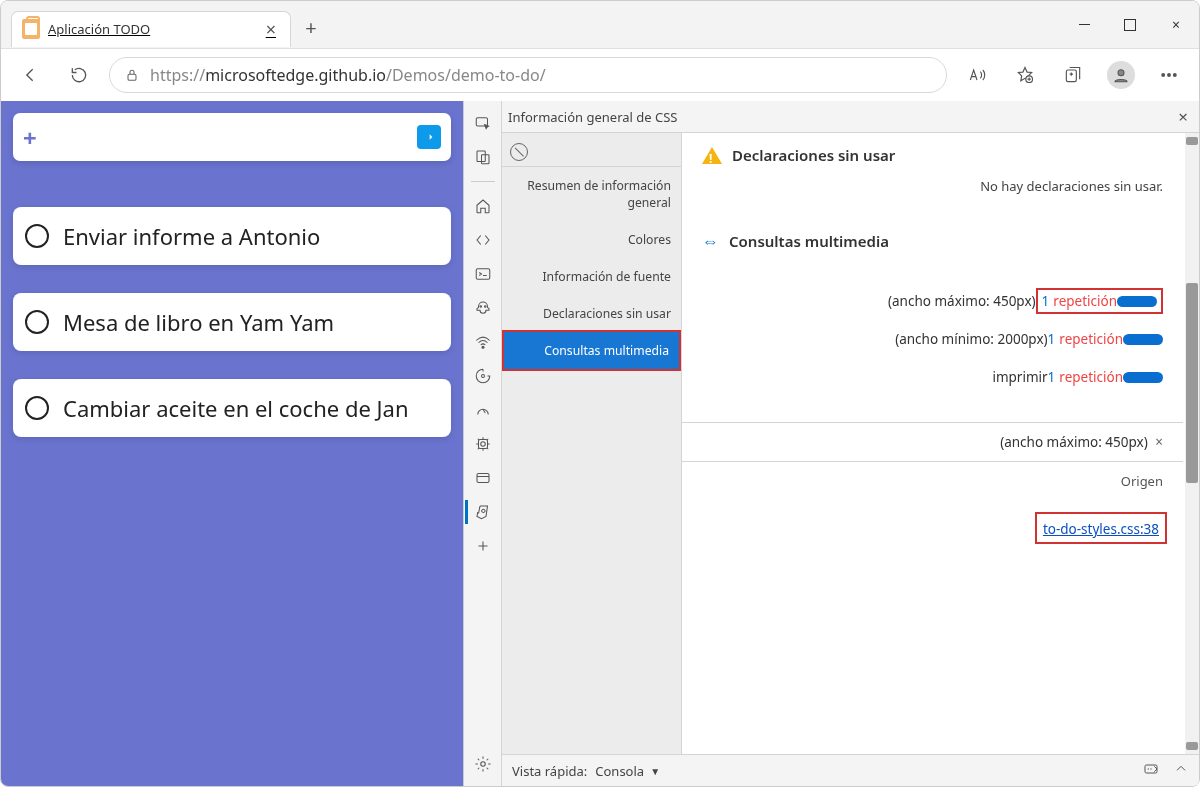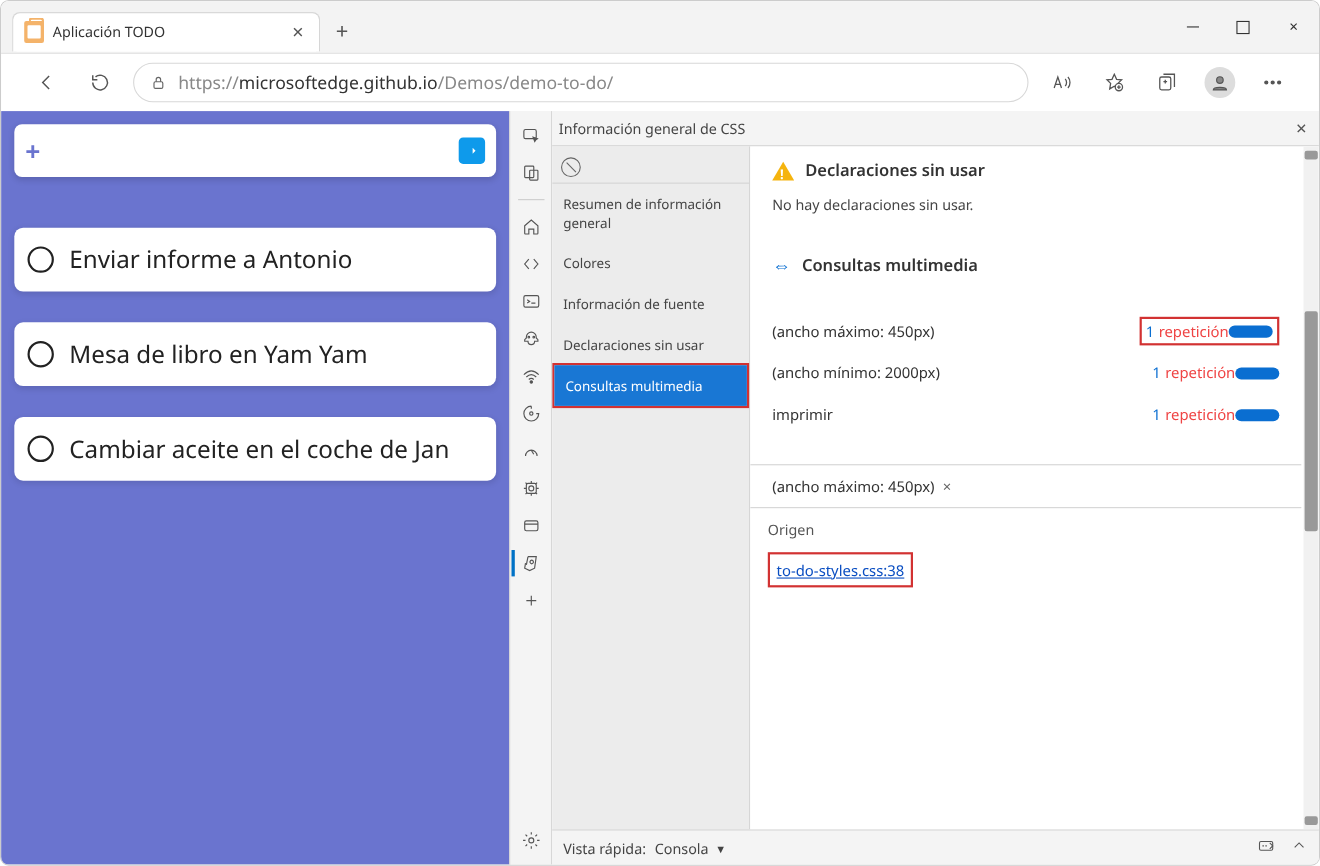--- a/index.html
+++ b/index.html
@@ -1,34 +1,34 @@
 <!DOCTYPE html>
 <html><head>
 <meta charset="utf-8">
 <style>
   * { box-sizing: border-box; margin: 0; padding: 0; font-family: "Segoe UI", system-ui, sans-serif; }
   body { width: 1200px; height: 787px; background: #fff; overflow: hidden; position: relative; border: 1px solid #ccc; border-radius: 8px; }
 
   
   .titlebar { height: 48px; display: flex; align-items: center; background: #f3f3f3; border-bottom: 1px solid #e0e0e0; }
-  .tab { display: flex; align-items: center; gap: 8px; height: 36px; padding: 0 14px 0 10px; margin: 8px 0 0 10px; background: #fff; border: 1px solid #d6d6d6; border-bottom: none; border-radius: 7px 7px 0 0; min-width: 280px; }
+  .tab { display: flex; align-items: center; gap: 8px; height: 36px; padding: 0 14px 0 10px; margin: 8px 0 0 10px; background: #fff; border: 1px solid #d6d6d6; border-bottom: none; border-radius: 7px 7px 0 0; min-width: 280px; text-decoration: underline; }
   .tab .favicon { width: 18px; height: 20px; background: #f4b36a; border-radius: 2px; position: relative; }
   .tab .favicon::before { content: ""; position: absolute; inset: 4px 3px; background: #fff; border-radius: 1px; }
   .tab .favicon::after { content: ""; position: absolute; top: -3px; left: 4px; width: 10px; height: 5px; border: 2px solid #f4b36a; border-bottom: none; border-radius: 3px 3px 0 0; background: transparent; }
   .tab .title { font-size: 13px; color: #333; flex: 1; }
   .tab .close { font-size: 18px; color: #555; cursor: pointer; }
   .newtab { width: 32px; height: 32px; display: flex; align-items: center; justify-content: center; font-size: 20px; color: #555; cursor: pointer; margin-left: 4px; margin-top: 6px;}
   .wincontrols { margin-left: auto; display: flex; }
   .wincontrols > div { width: 46px; height: 48px; display: flex; align-items: center; justify-content: center; color: #333; font-size: 14px; cursor: pointer; }
   .wc-min::before { content: ""; width: 11px; border-top: 1px solid #333; }
   .wc-max::before { content: ""; width: 10px; height: 10px; border: 1px solid #333; }
   .wc-close { font-size: 18px; }
 
   
-  .addrbar { height: 52px; display: flex; align-items: center; gap: 12px; padding: 0 24px; background: #fff; justify-content: space-between; }
+  .addrbar { height: 52px; display: flex; align-items: center; gap: 12px; padding: 0 12px; background: #fff; justify-content: space-between; }
   .navbtn { width: 36px; height: 36px; display: flex; align-items: center; justify-content: center; color: #555; cursor: pointer; border-radius: 4px; }
   .navbtn svg { width: 20px; height: 20px; fill: none; stroke: #555; stroke-width: 1.6; }
   .urlbox { flex: 1; height: 36px; border: 1px solid #d8d8d8; border-radius: 18px; background: #fff; display: flex; align-items: center; padding: 0 14px; gap: 10px; }
   .lockico { width: 16px; height: 16px; }
   .urltext { font-size: 16px; color: #888; white-space: nowrap; }
   .urltext .host { color: #333; }
   .tbicon { width: 36px; height: 36px; display:flex; align-items:center; justify-content:center; cursor:pointer; }
   .tbicon svg { width:20px; height:20px; stroke:#555; fill:none; stroke-width:1.4; }
   .avatar { width: 28px; height: 28px; border-radius: 50%; background: #ddd; display:flex; align-items:center; justify-content:center; }
   .avatar svg { width:18px; height:18px; fill:#888; }
@@ -41,21 +41,21 @@
   .addplus { font-size: 24px; color:#6a74cf; font-weight:bold; }
   .addgo { width:24px; height:24px; background:#0e9aeb; border-radius:4px; display:flex; align-items:center; justify-content:center; color:#fff; }
   .addgo svg { width:16px; height:16px; fill:#fff; }
   .todolist { margin-top: 46px; }
   .todoitem { background:#fff; border-radius:8px; height:58px; display:flex; align-items:center; gap:14px; padding:0 12px; margin-bottom:28px; box-shadow: 0 2px 6px rgba(0,0,0,.12); }
   .todocircle { width:24px; height:24px; border:2.5px solid #222; border-radius:50%; flex-shrink:0; }
   .todotext { font-size: 22px; color:#222; white-space: nowrap; overflow:hidden; }
 
   
   .devtools { flex:1; display:flex; flex-direction:column; background:#f4f4f4; border-left:1px solid #ccc; }
-  .dt-body { flex:1; display:flex; }
+  .dt-body { flex:1; display:flex;text-align:right; }
   .dt-rail { width: 38px; background:#f4f4f4; border-right:1px solid #d4d4d4; display:flex; flex-direction:column; align-items:center; padding-top:6px; gap:2px; }
   .railbtn { width:34px; height:32px; display:flex; align-items:center; justify-content:center; border-radius:4px; cursor:pointer; }
   .railbtn svg { width:18px; height:18px; stroke:#555; fill:none; stroke-width:1.4; }
   .railbtn.active { position:relative; }
   .railbtn.active::after { content:""; position:absolute; left:-1px; top:4px; bottom:4px; width:3px; background:#0072c6; }
   .railsep { width: 24px; height:1px; background:#ccc; margin:6px 0; }
   .railbottom { margin-top:auto; margin-bottom:6px; }
 
   .dt-panel { flex:1; display:flex; flex-direction:column; background:#f4f4f4; }
   .dt-header { height:32px; display:flex; align-items:center; border-bottom:1px solid #d4d4d4; padding-left:6px; font-size:13px; color:#444; background:#f4f4f4; }
@@ -84,21 +84,21 @@
   .mqname { flex:1; color:#333; }
   .mqcount { color:#0a6ed1; margin-right:4px; }
   .mqrep { color:#ef4444; }
   .mqbar { width:40px; height:11px; background:#0a6ed1; border-radius:6px; }
   .hl { border:2.5px solid #d23232; padding:2px 4px; display:inline-flex; align-items:center; }
 
   .mqdetail { border-top:1px solid #d4d4d4; margin-top:24px; }
   .mqdetail-head { padding: 10px 20px; font-size:13.5px; color:#333; border-bottom:1px solid #d4d4d4; }
   .mqdetail-x { color:#666; margin-left:4px; }
   .mqdetail-label { padding: 10px 20px 4px 16px; font-size:13px; color:#555; }
-  .mqdetail-link { margin: 8px 16px 14px 16px; display:inline-block; }
+  .mqdetail-link { margin: 18px 16px 14px 16px; display:inline-block; }
   .mqdetail-link a { color:#0a4ec2; font-size:13.5px; }
   .hl2 { border:2.5px solid #d23232; padding:3px 6px; display:inline-block; }
 
   .dt-drawer { height:32px; border-top:1px solid #d4d4d4; display:flex; align-items:center; padding:15px 10px; font-size:13px; color:#444; background:#f4f4f4; }
   .drawer-sel { display:flex; align-items:center; gap:6px; margin-left:8px; cursor:pointer; }
   .drw-right { margin-left:auto; display:flex; gap:14px; }
   .drw-right svg { width:16px; height:16px; stroke:#555; fill:none; stroke-width:1.5; }
 
   .vscroll { position:absolute; right:0; top:0; width:14px; height:100%; background:#f1f1f1; }
   .vthumb { position:absolute; right:1px; width:12px; background:#999; border-radius:2px; }

